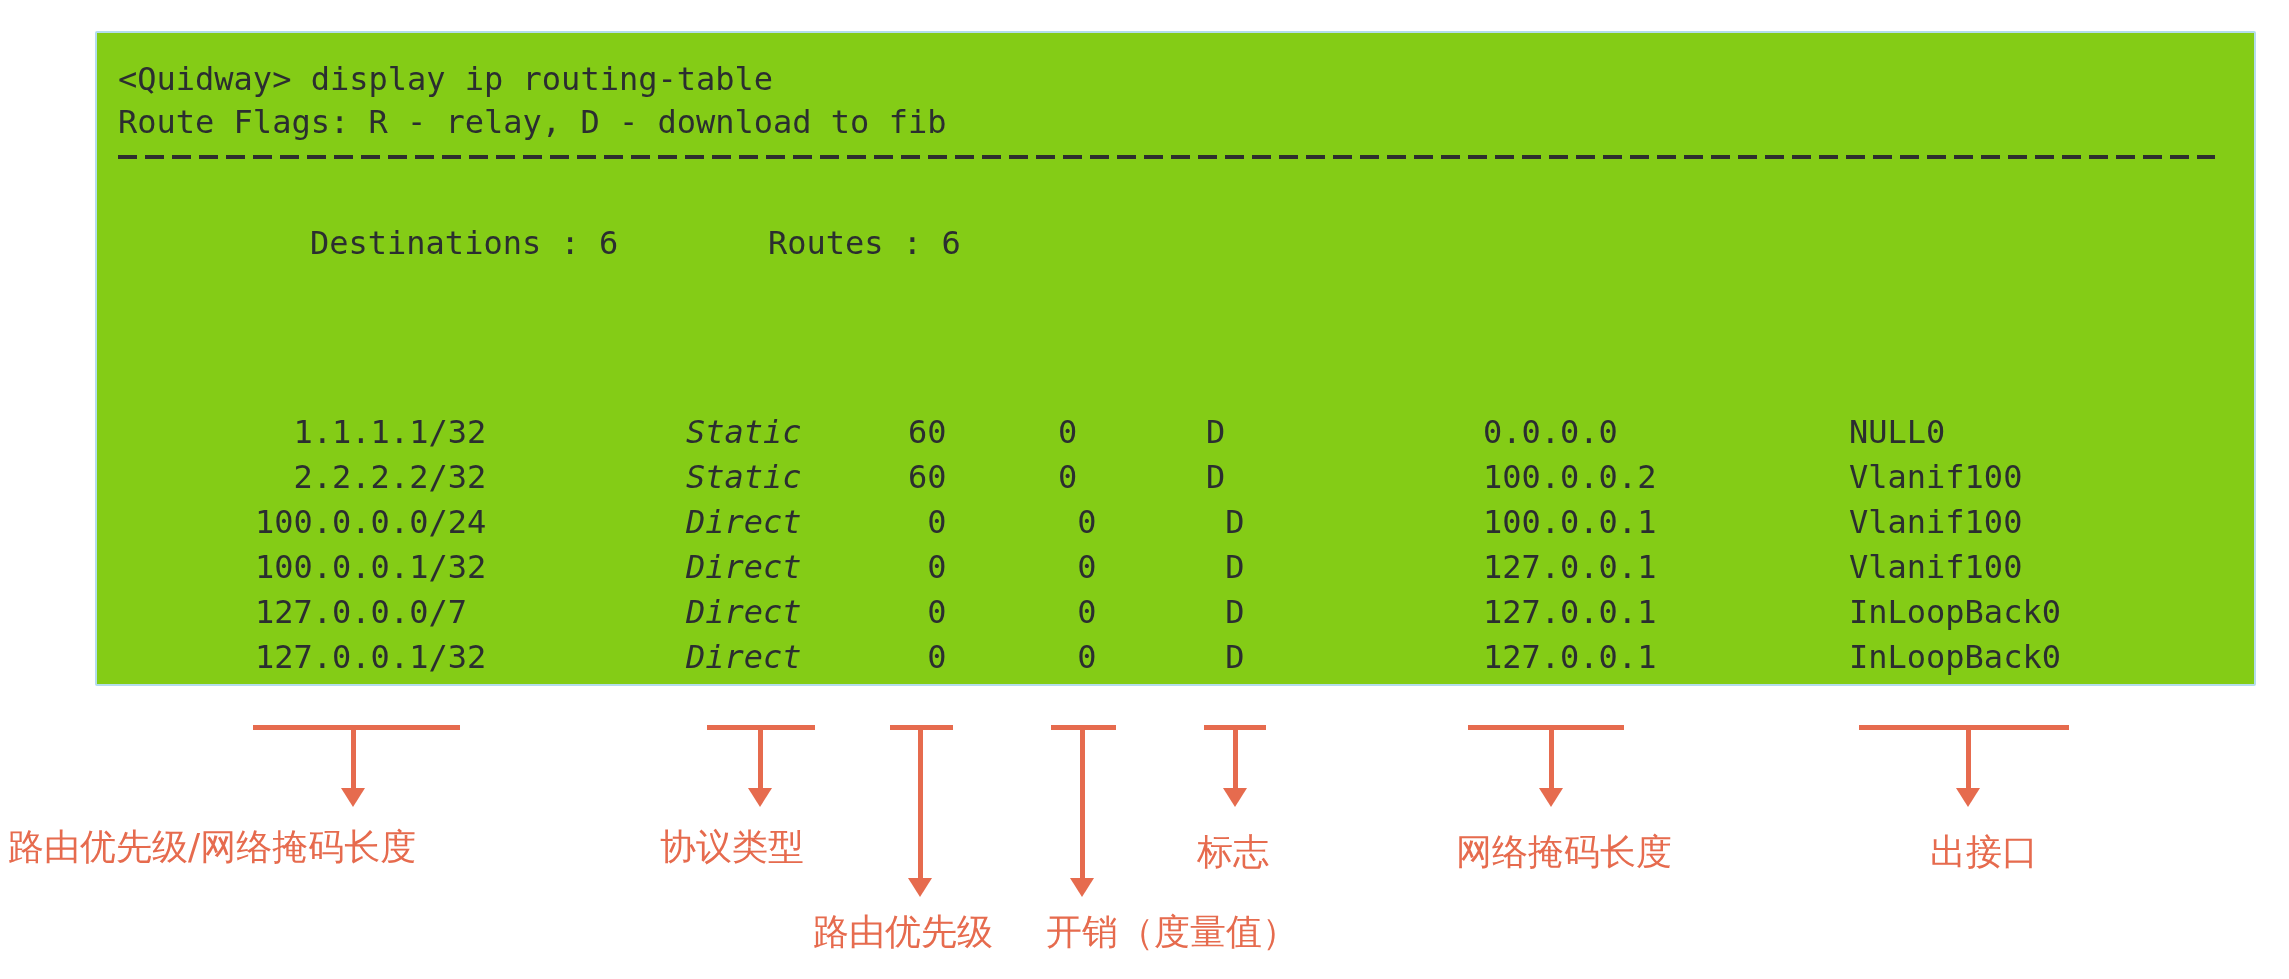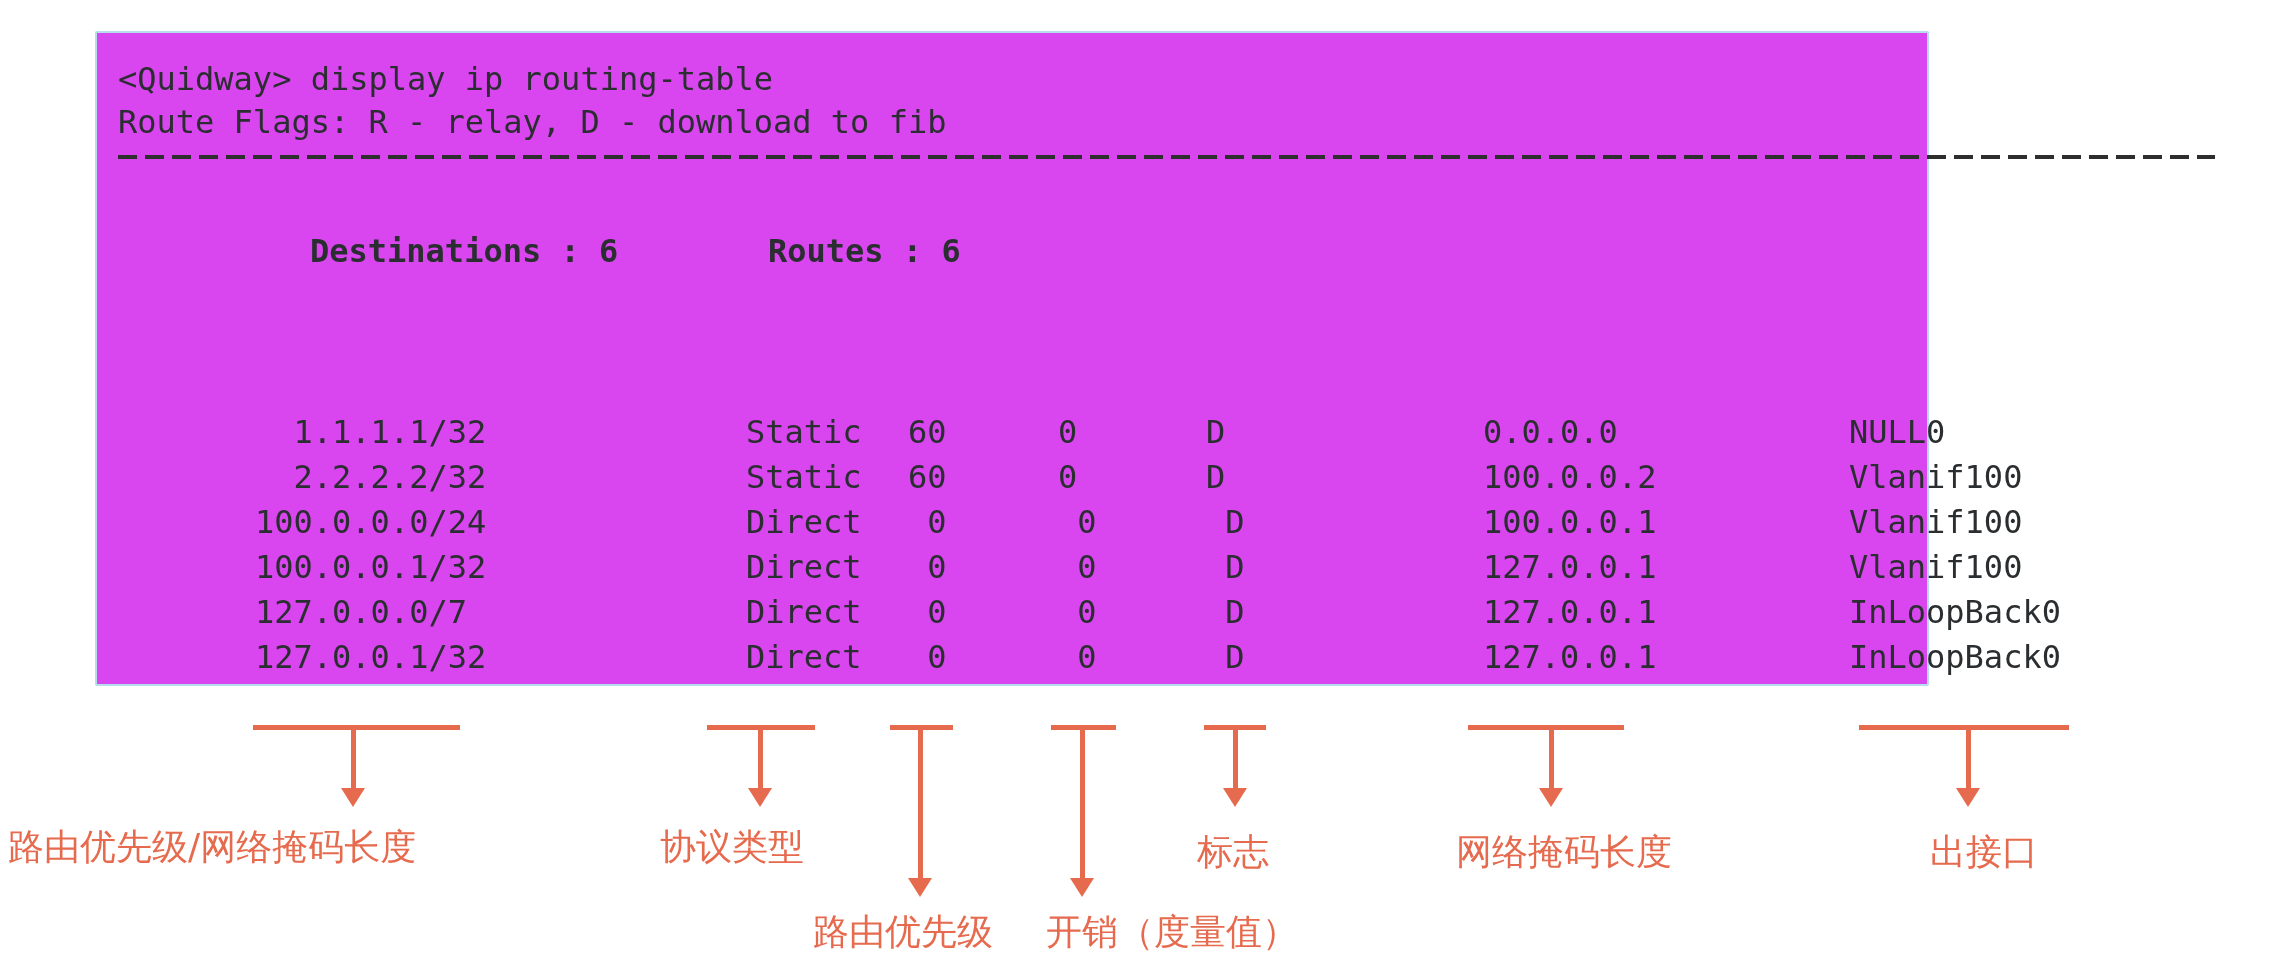--- a/index.html
+++ b/index.html
@@ -1,30 +1,30 @@
 <!DOCTYPE html>
 <html><head>
 <meta charset="utf-8">
 <style>
   html,body{margin:0;padding:0;background:#ffffff;}
   .page{position:relative;width:2289px;height:979px;background:#ffffff;overflow:hidden;
         font-family:"DejaVu Sans Mono","Liberation Mono",monospace;}
   
-  .terminal{position:absolute;left:95px;top:31px;width:1834px;height:655px;
-            background:#d946ef;border:2px solid #b4dded;border-radius:2px;box-sizing:border-box;}
+  .terminal{position:absolute;left:95px;top:31px;width:2161px;height:655px;
+            background:#84cc16;border:2px solid #b4dded;border-radius:2px;box-sizing:border-box;}
   .tl{position:absolute;left:21px;white-space:pre;font-size:32px;line-height:42px;
       color:#2b2e30;font-family:"DejaVu Sans Mono","Liberation Mono",monospace;}
   .sep{position:absolute;left:21px;top:122px;width:2097px;height:4px;
        background:repeating-linear-gradient(90deg,#2e2e2e 0 19px,transparent 19px 27px);}
   .cell{position:absolute;top:0;white-space:pre;}
   
   .x-sum-dest{left:192px;} .x-sum-routes{left:650px;}
   .h-dest{left:75px;} .h-proto{left:598px;} .h-pre{left:790px;} .h-cost{left:902px;}
   .h-flags{left:1052px;} .h-next{left:1367px;} .h-if{left:1560px;}
-  .c-dest{left:137px;} .c-proto{left:628px;} .c-pre{left:790px;} .c-cost{left:940px;}
+  .c-dest{left:137px;} .c-proto{left:568px;font-style:italic;} .c-pre{left:790px;} .c-cost{left:940px;}
   .c-flags{left:1088px;} .c-next{left:1365px;} .c-if{left:1731px;}
   
   .bar{position:absolute;height:5px;top:725px;}
   .stem{position:absolute;width:5px;}
   .head{position:absolute;width:0;height:0;border-left:12px solid transparent;
         border-right:12px solid transparent;border-top:19px solid transparent;}
   .anno-label{position:absolute;font-family:"DejaVu Sans","Liberation Sans",sans-serif;
               font-size:36px;line-height:42px;white-space:pre;}
 </style>
 </head>
@@ -34,21 +34,21 @@
 
   <div class="terminal">
 
     <div class="tl" style="top:25px;"><span>&lt;Quidway&gt;</span><span> </span><span>display ip routing-table</span></div>
 
     <div class="tl" style="top:68px;">Route Flags: R - relay, D - download to fib</div>
 
     <div class="sep"></div>
 
 
-    <div class="tl" style="top:197px;width:2100px;font-weight:bold;">
+    <div class="tl" style="top:189px;width:2100px;">
       <span class="cell x-sum-dest">Destinations : 6</span>
       <span class="cell x-sum-routes">Routes : 6</span>
     </div>
 
 
     <div id="rows">
         <div class="tl" style="top: 378px; width: 2100px;"><span class="cell c-dest">  1.1.1.1/32</span><span class="cell c-proto">Static</span><span class="cell c-pre">60</span><span class="cell c-cost">0</span><span class="cell c-flags">D</span><span class="cell c-next">0.0.0.0</span><span class="cell c-if">NULL0</span></div>
         <div class="tl" style="top: 423px; width: 2100px;"><span class="cell c-dest">  2.2.2.2/32</span><span class="cell c-proto">Static</span><span class="cell c-pre">60</span><span class="cell c-cost">0</span><span class="cell c-flags">D</span><span class="cell c-next">100.0.0.2</span><span class="cell c-if">Vlanif100</span></div>
         <div class="tl" style="top: 468px; width: 2100px;"><span class="cell c-dest">100.0.0.0/24</span><span class="cell c-proto">Direct</span><span class="cell c-pre"> 0</span><span class="cell c-cost"> 0</span><span class="cell c-flags"> D</span><span class="cell c-next">100.0.0.1</span><span class="cell c-if">Vlanif100</span></div>
         <div class="tl" style="top: 513px; width: 2100px;"><span class="cell c-dest">100.0.0.1/32</span><span class="cell c-proto">Direct</span><span class="cell c-pre"> 0</span><span class="cell c-cost"> 0</span><span class="cell c-flags"> D</span><span class="cell c-next">127.0.0.1</span><span class="cell c-if">Vlanif100</span></div>

